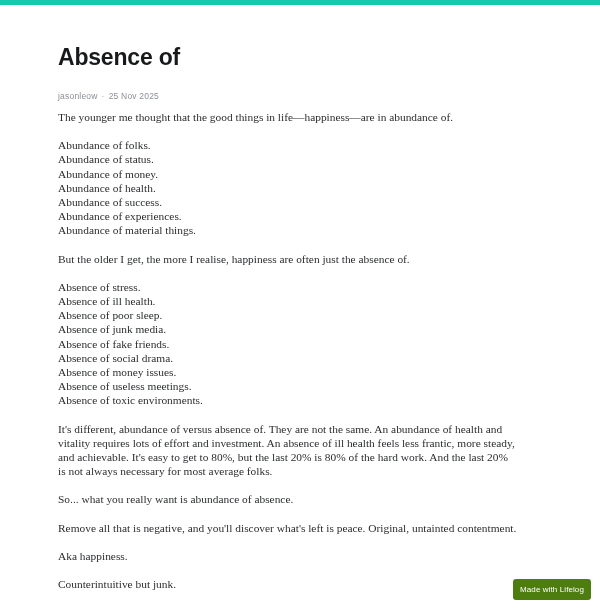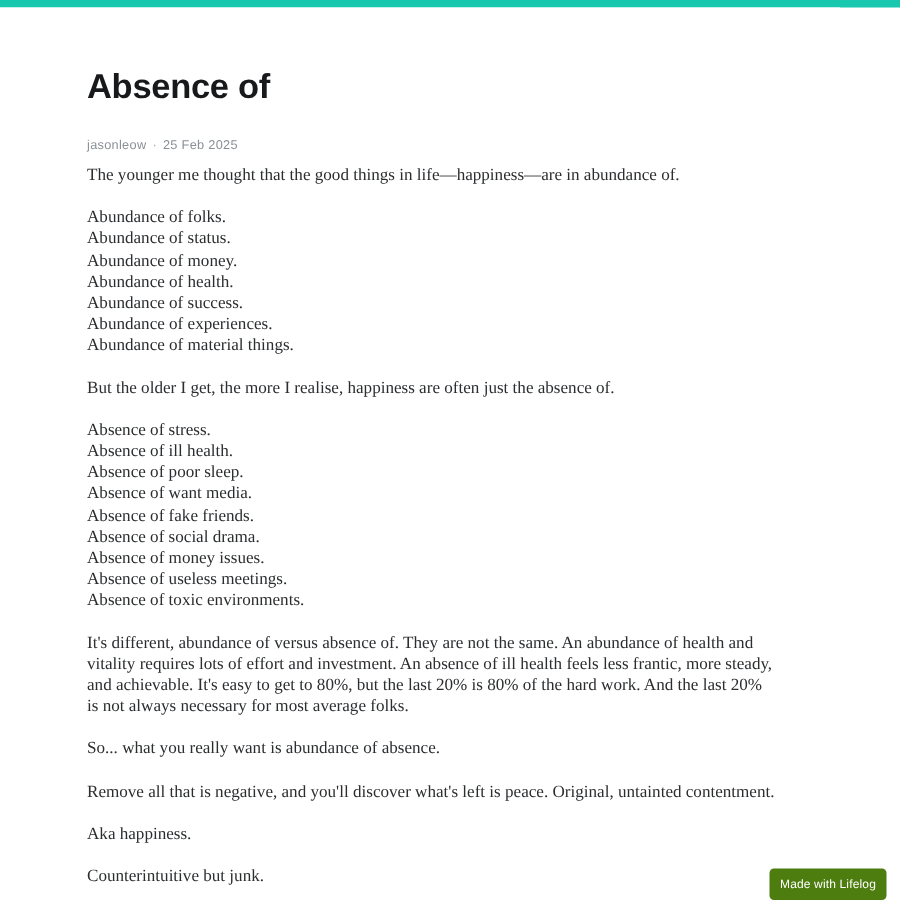--- a/index.html
+++ b/index.html
@@ -106,21 +106,21 @@
 
 <div id="topbar"></div>
 
 <div id="page">
 
   <article id="article">
 
     <h1 id="post-title">Absence of</h1>
 
     <div id="byline">
-      <span>jasonleow</span><span class="sep">·</span><span>25 Feb 2025</span>
+      <span>jasonleow</span><span class="sep">·</span><span>25 Nov 2025</span>
     </div>
 
     <div id="body-content">
         <div class="para">
           <span class="line">The younger me thought that the good things in life—happiness—are in abundance of.</span>
         </div>
         <div class="para">
           <span class="line">Abundance of folks.</span>
           <span class="line">Abundance of status.</span>
           <span class="line">Abundance of money.</span>
@@ -129,21 +129,21 @@
           <span class="line">Abundance of experiences.</span>
           <span class="line">Abundance of material things.</span>
         </div>
         <div class="para">
           <span class="line">But the older I get, the more I realise, happiness are often just the absence of.</span>
         </div>
         <div class="para">
           <span class="line">Absence of stress.</span>
           <span class="line">Absence of ill health.</span>
           <span class="line">Absence of poor sleep.</span>
-          <span class="line">Absence of want media.</span>
+          <span class="line">Absence of junk media.</span>
           <span class="line">Absence of fake friends.</span>
           <span class="line">Absence of social drama.</span>
           <span class="line">Absence of money issues.</span>
           <span class="line">Absence of useless meetings.</span>
           <span class="line">Absence of toxic environments.</span>
         </div>
         <div class="para wrap">
           <span class="line">It's different, abundance of versus absence of. They are not the same. An abundance of health and vitality requires lots of effort and investment. An absence of ill health feels less frantic, more steady, and achievable. It's easy to get to 80%, but the last 20% is 80% of the hard work. And the last 20% is not always necessary for most average folks.</span>
         </div>
         <div class="para">

